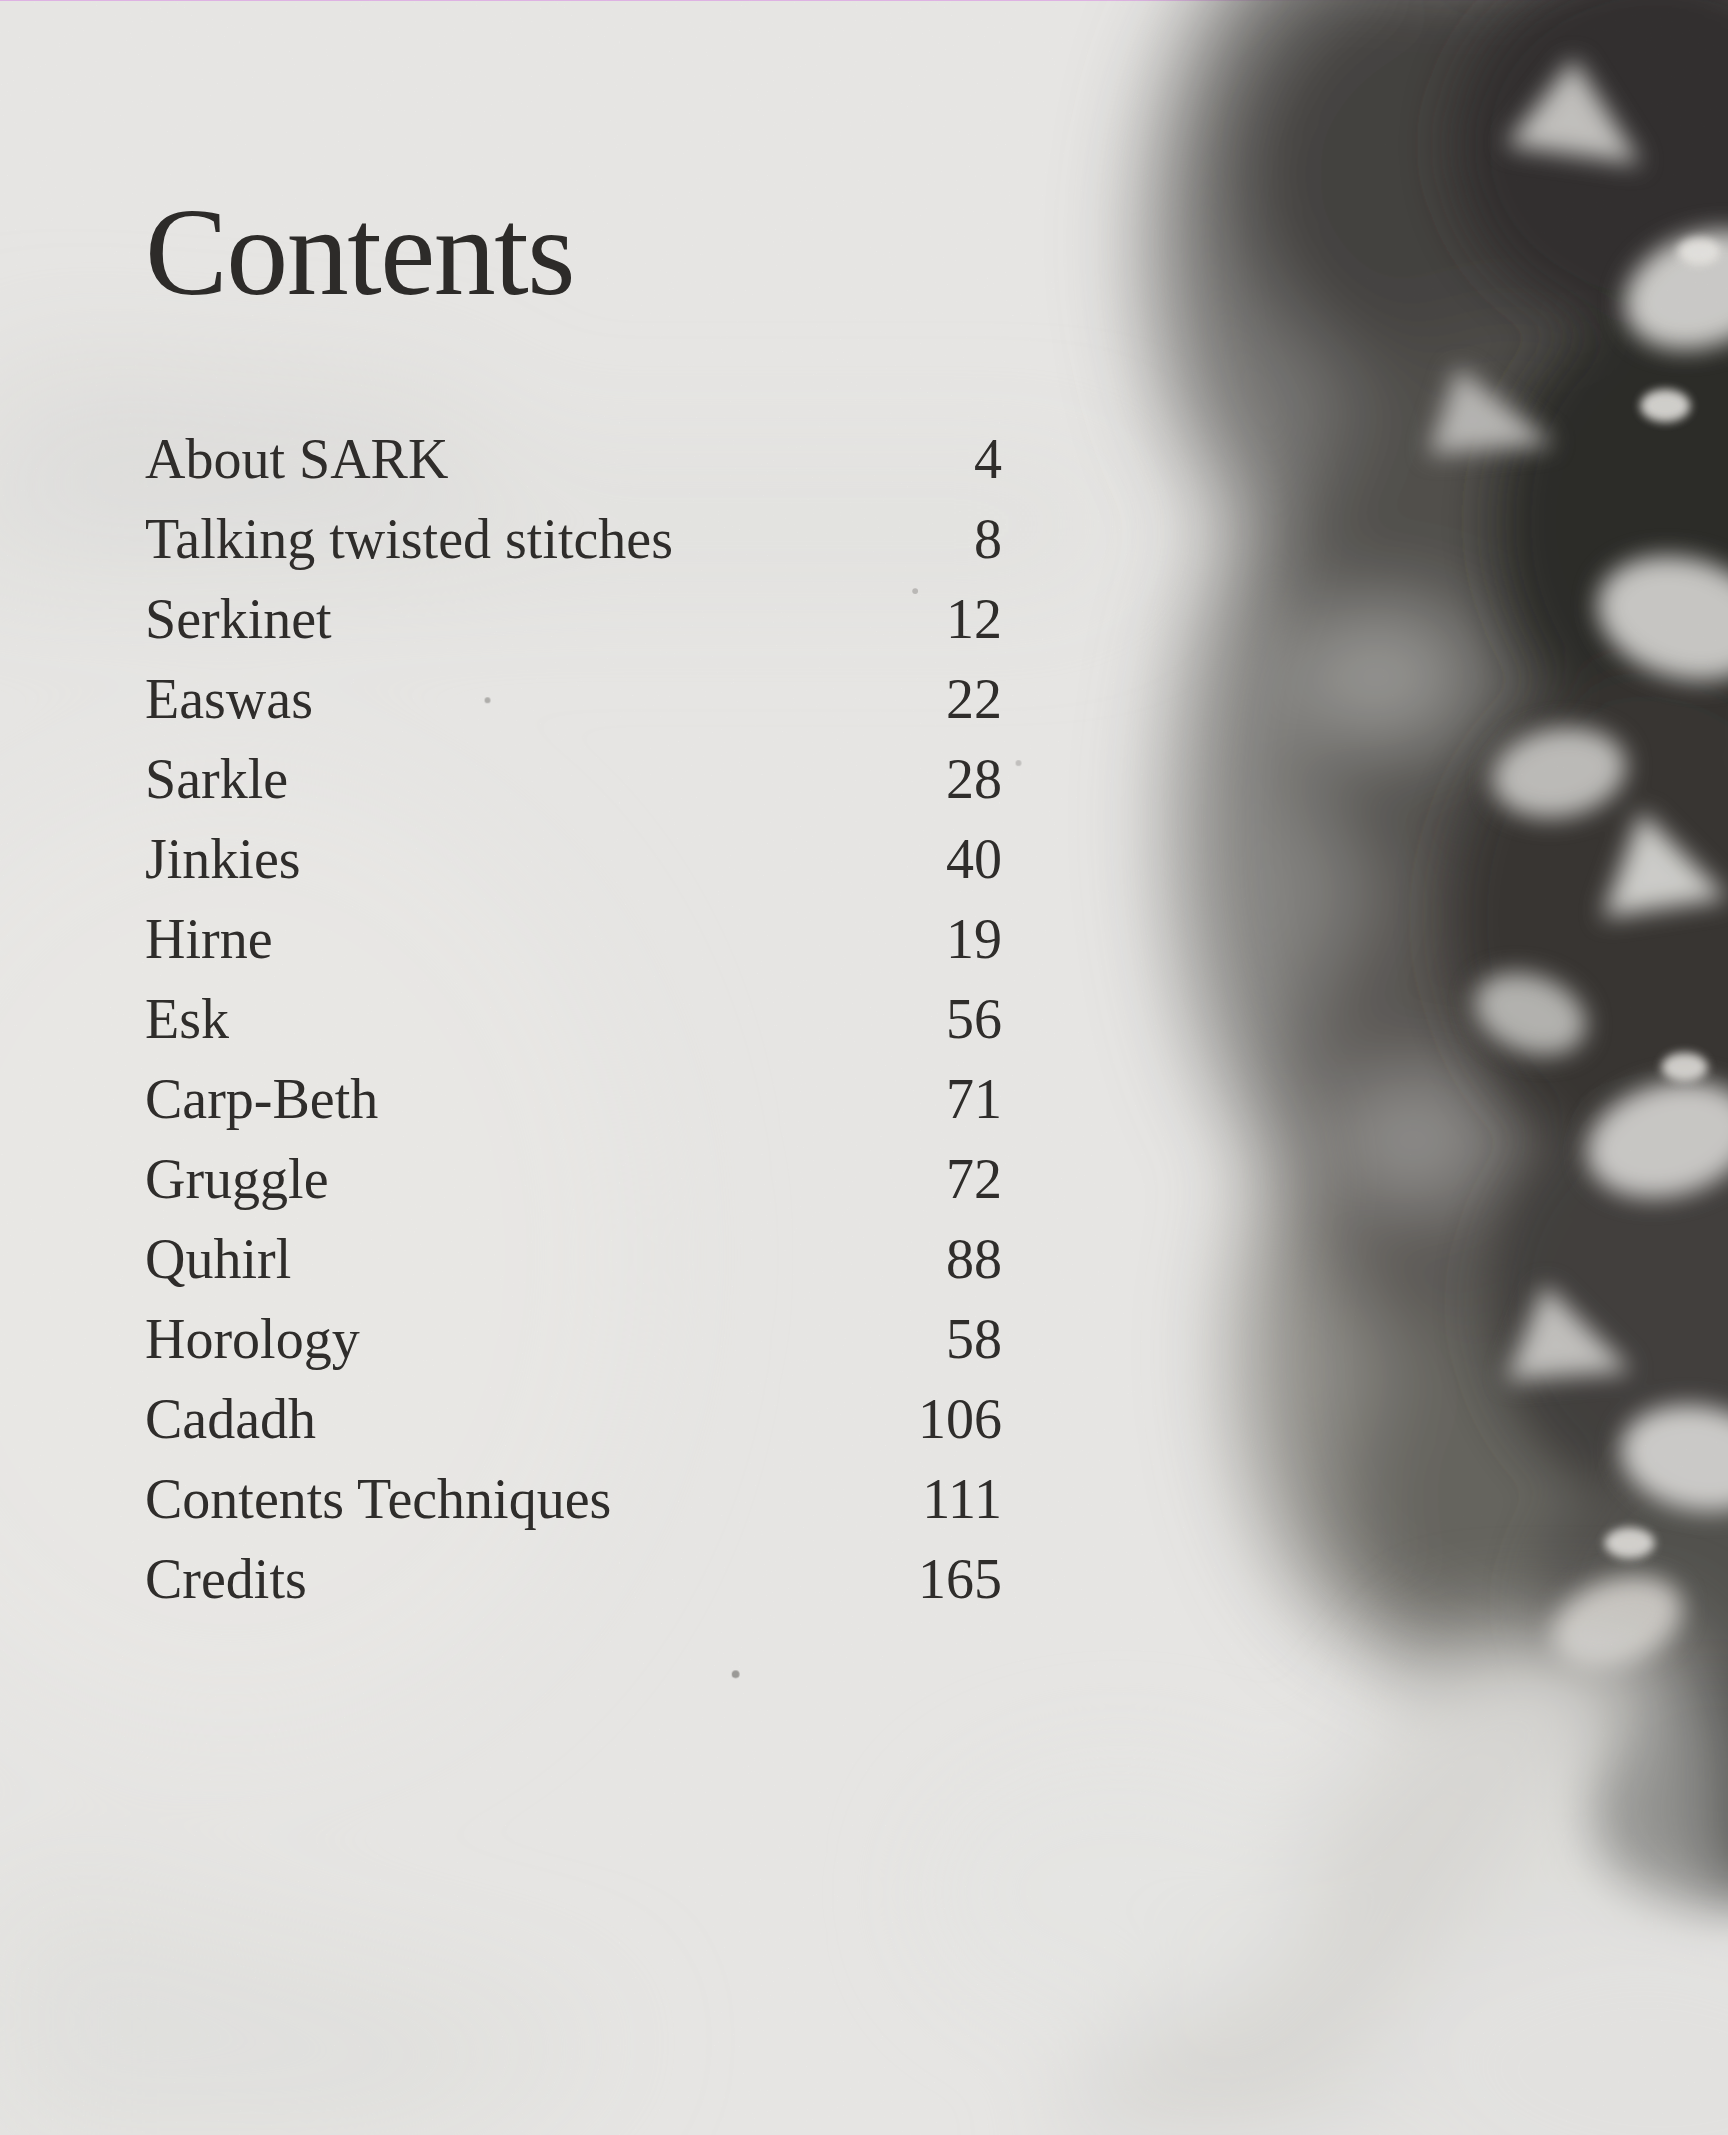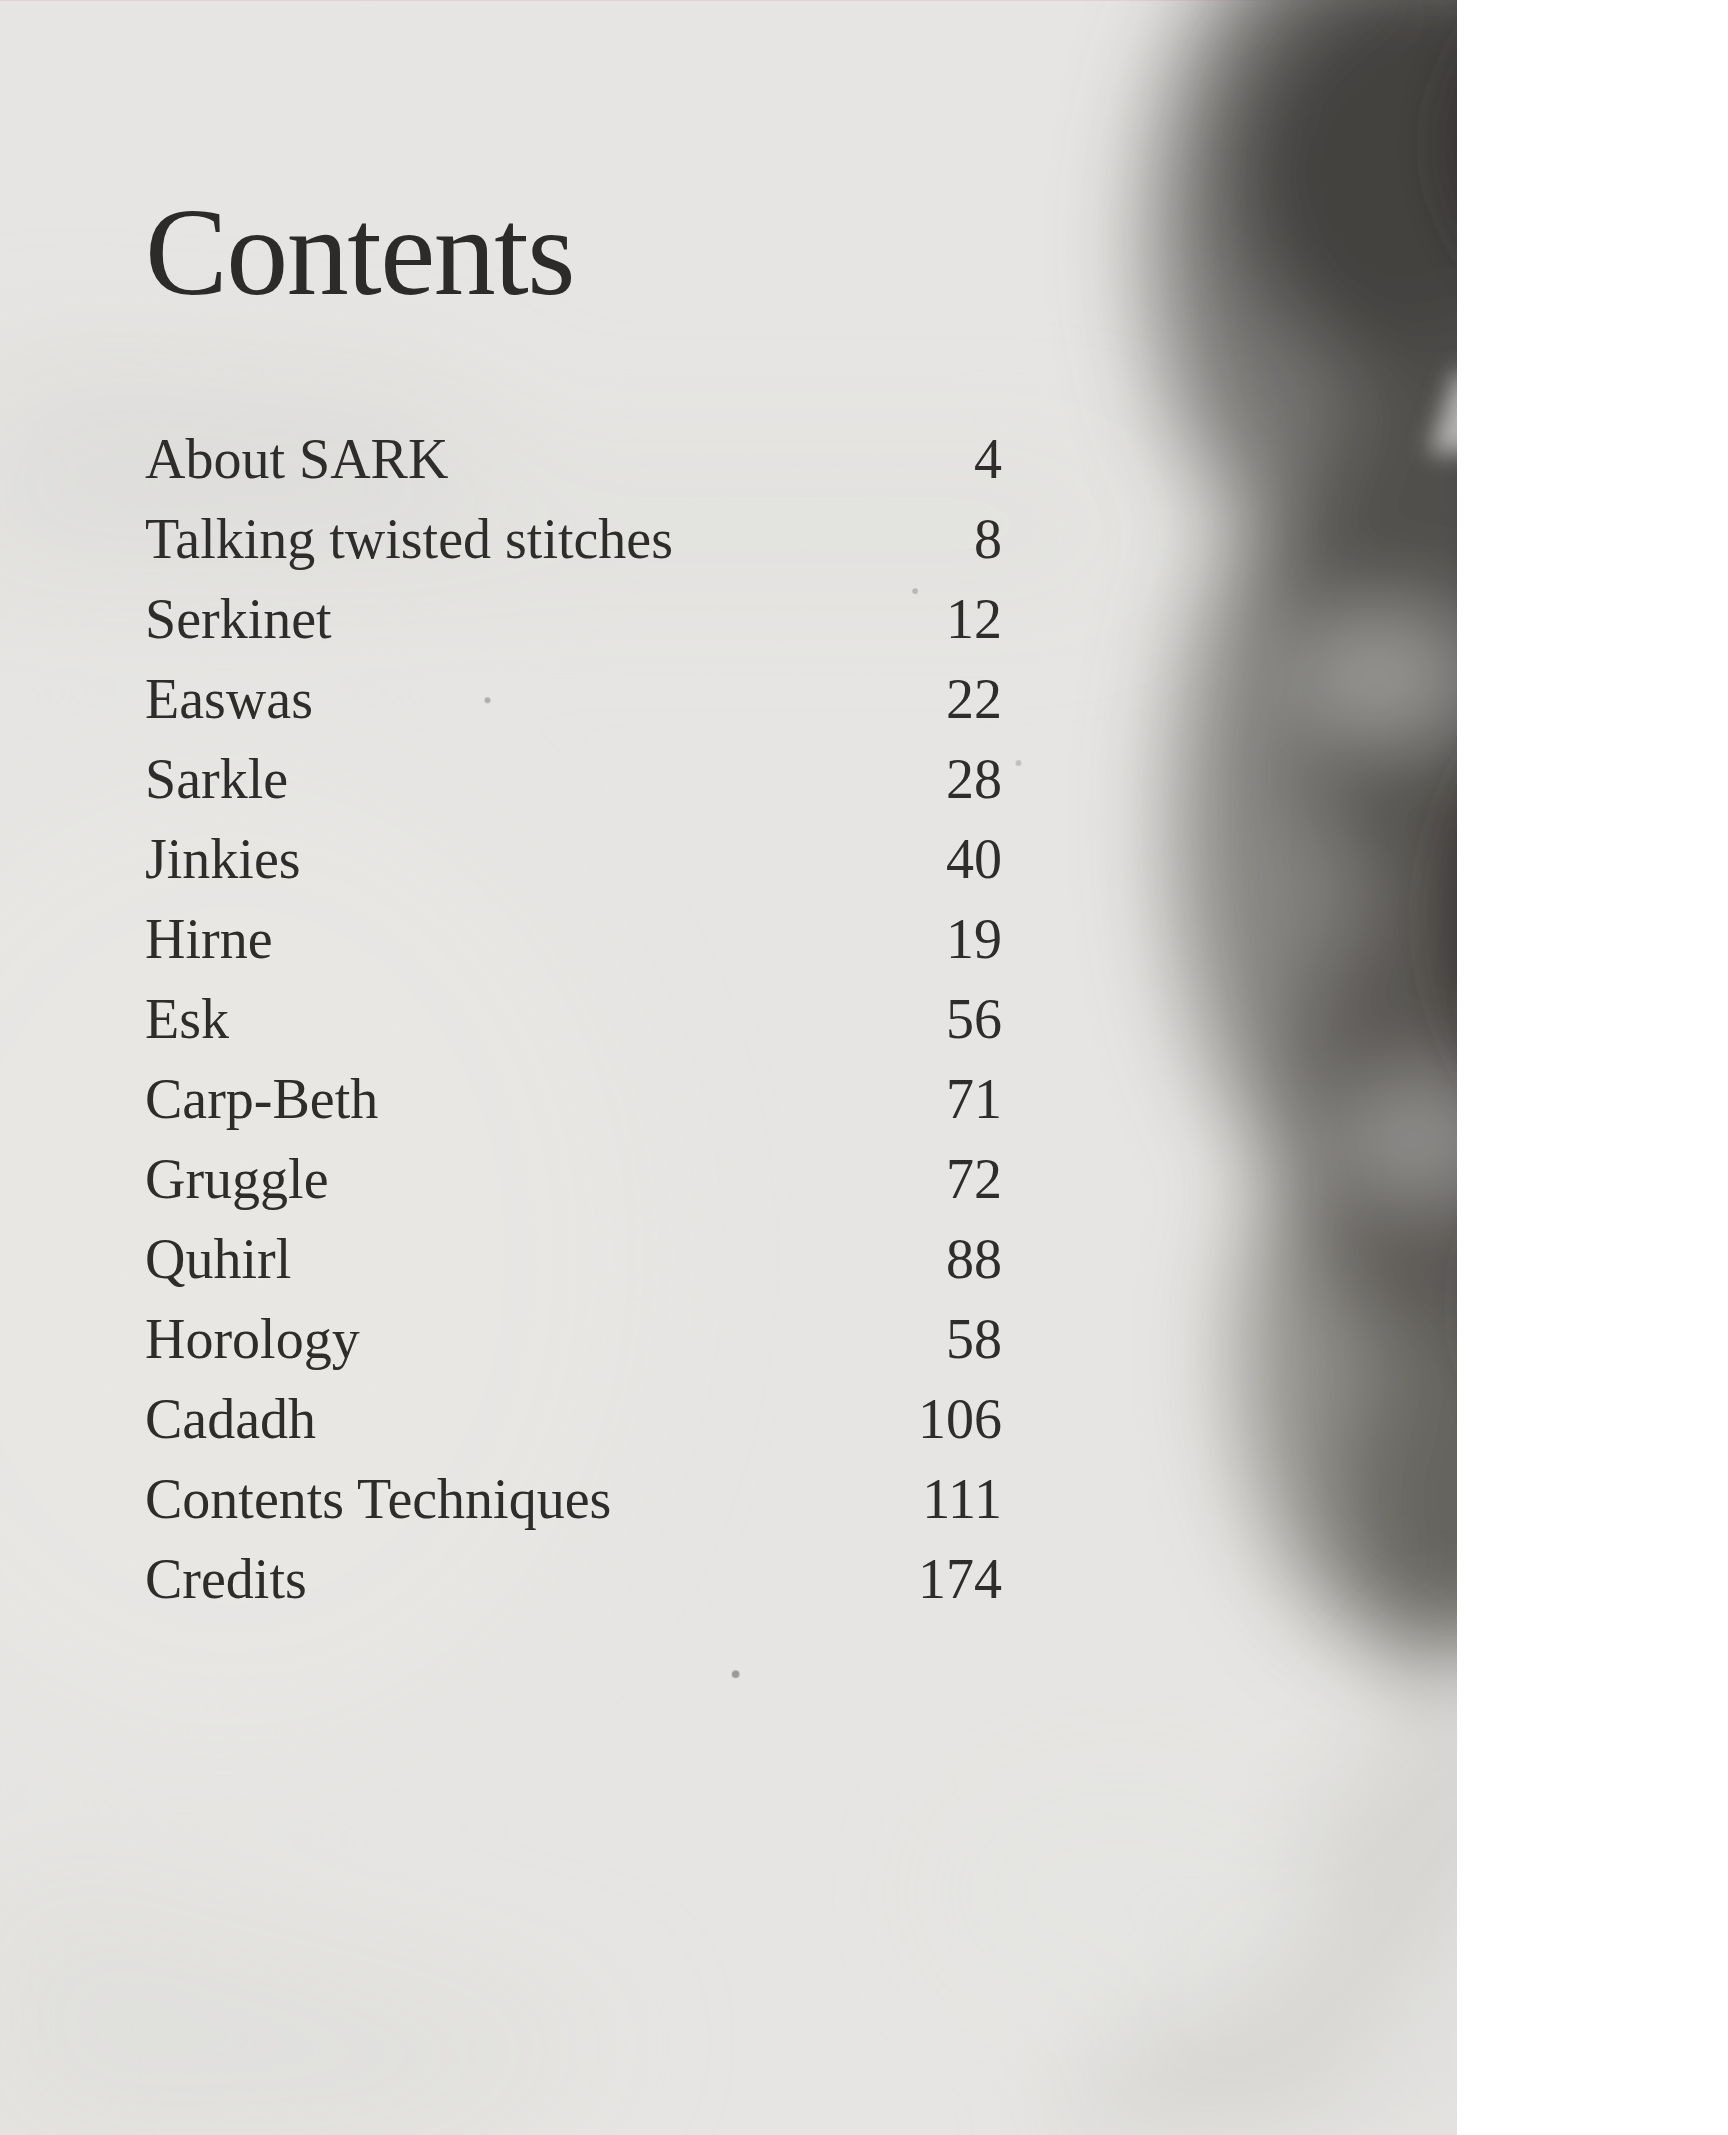--- a/index.html
+++ b/index.html
@@ -7,23 +7,23 @@
     padding: 0;
   }
   body {
     width: 1728px;
     height: 2136px;
     overflow: hidden;
     font-family: "Liberation Serif", "DejaVu Serif", serif;
   }
   .page {
     position: relative;
-    width: 1457px;
+    width: 1728px;
     height: 2136px;
-    background: #f9a8d4;
+    background: #d946ef;
     overflow: hidden;
   }
   .photo {
     position: absolute;
     top: 0;
     left: 0;
     display: block;
   }
   .title {
     position: absolute;
@@ -211,18 +211,18 @@
       <div class="toc-row">
       <span class="toc-label">Cadadh</span>
       <span class="toc-page">106</span>
     </div>
       <div class="toc-row">
       <span class="toc-label">Contents Techniques</span>
       <span class="toc-page">111</span>
     </div>
       <div class="toc-row">
       <span class="toc-label">Credits</span>
-      <span class="toc-page">174</span>
+      <span class="toc-page">165</span>
     </div>
     </div>
 
 </div>
 
 
 </body></html>

